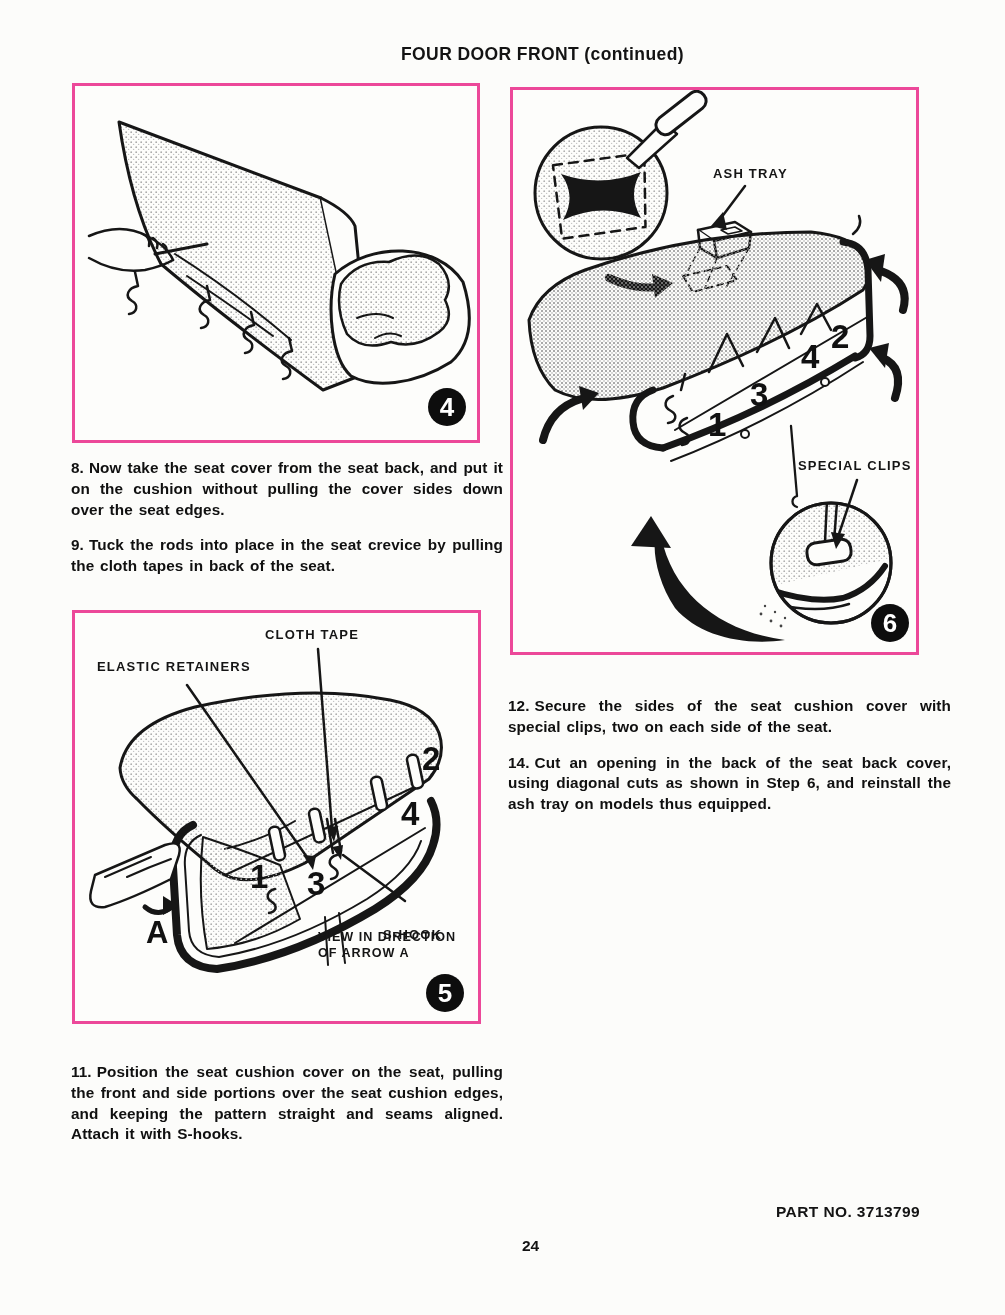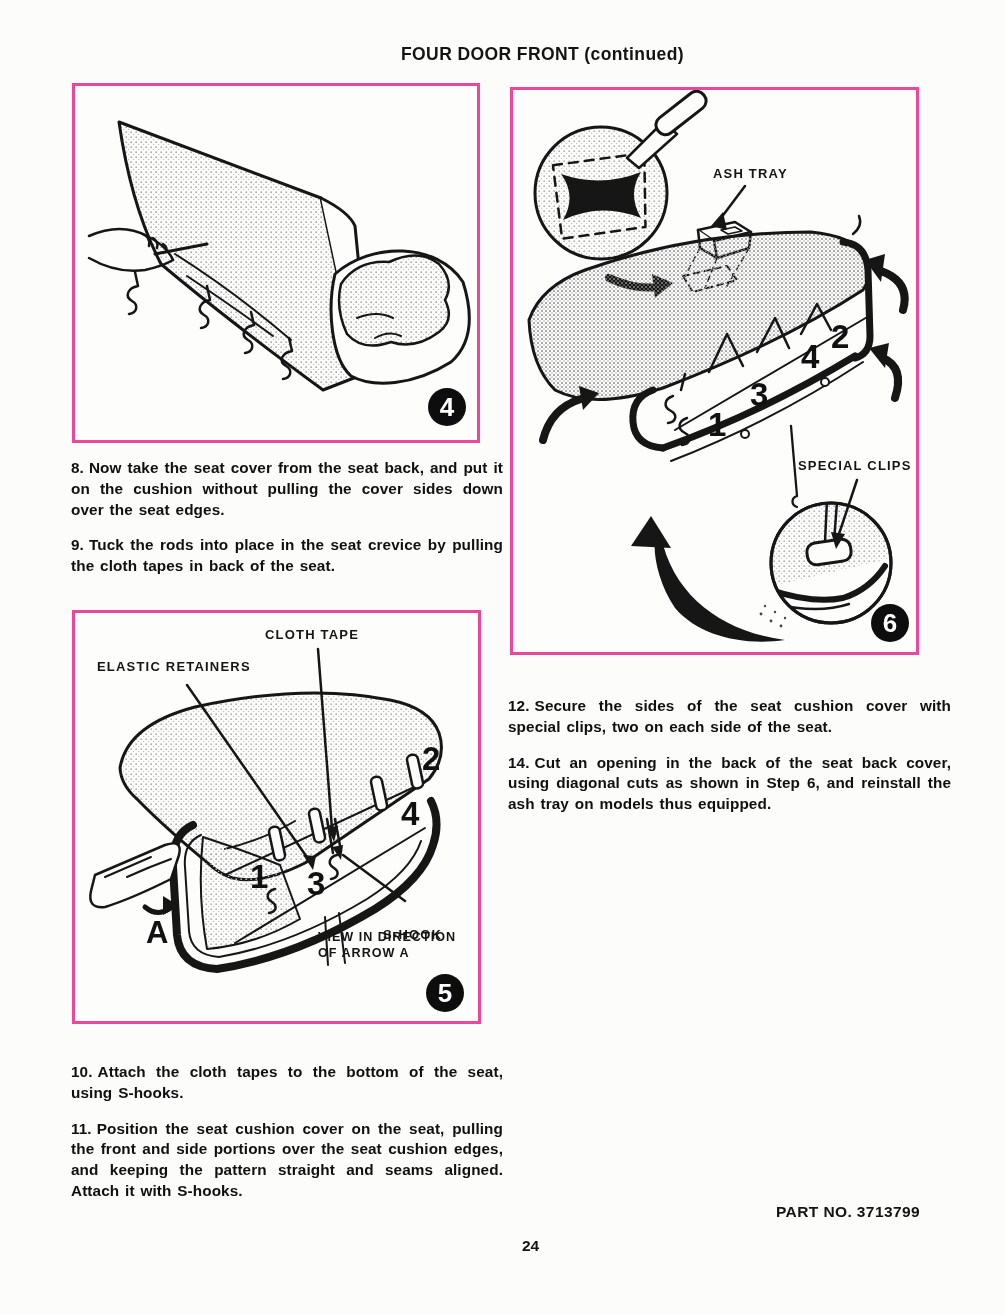--- a/index.html
+++ b/index.html
@@ -164,21 +164,20 @@
     <div class="bignum" style="left:175px;top:247px;">1</div>
     <div class="bignum" style="left:232px;top:254px;">3</div>
     <div class="letterA" style="left:71px;top:304px;">A</div>
     <div class="figlabel" style="left:308px;top:278px;margin-top:36px;">S-HOOK</div>
     <div class="figlabel viewdir" style="left:243px;top:317px;">VIEW IN DIRECTION</div>
     <div class="figlabel viewdir" style="left:243px;top:333px;">OF ARROW A</div>
     <div class="badge" style="left:351px;top:361px;">5</div>
   </div>
 
   <div class="steps steps-1011">
-    <p class="step"><span class="n">10.</span><span>Attach the cloth tapes to the bottom of the seat, using S-hooks.</span></p>
     <p class="step"><span class="n">11.</span><span>Position the seat cushion cover on the seat, pulling the front and side portions over the seat cushion edges, and keeping the pattern straight and seams aligned. Attach it with S-hooks.</span></p>
   </div>
 
   <div class="figbox fig6">
     <svg class="art" width="397" height="556" viewBox="0 0 397 556">
       <defs>
         <pattern id="st6a" width="4" height="4" patternUnits="userSpaceOnUse">
           <circle cx="1" cy="1" r="1" fill="#8f8f8f"></circle>
           <circle cx="3" cy="3" r=".8" fill="#a6a6a6"></circle>
         </pattern>

